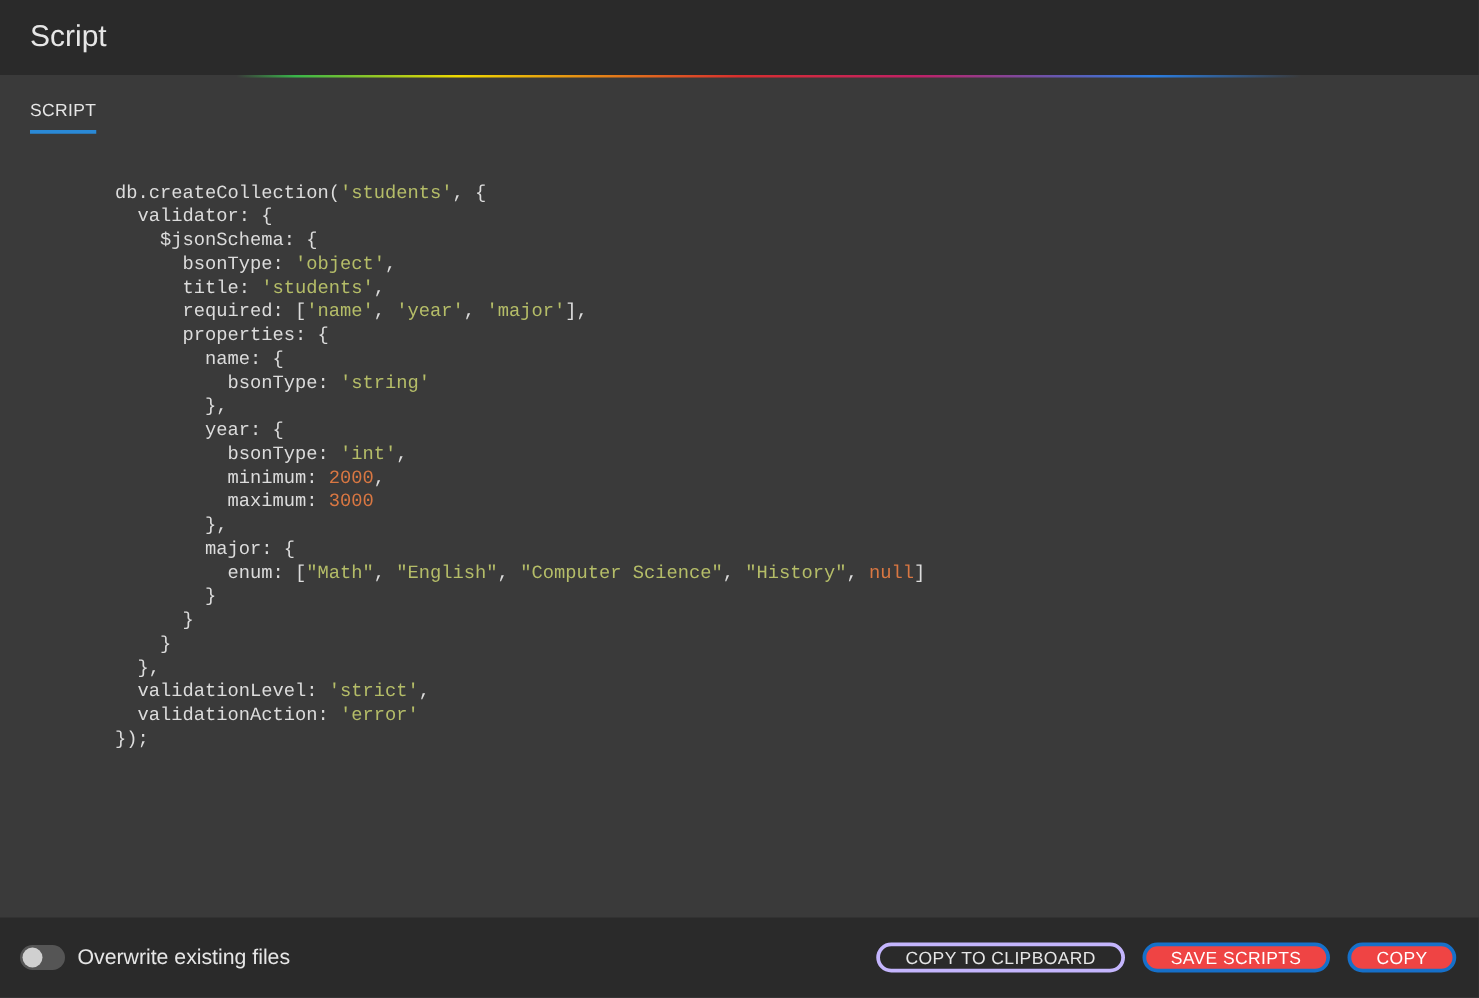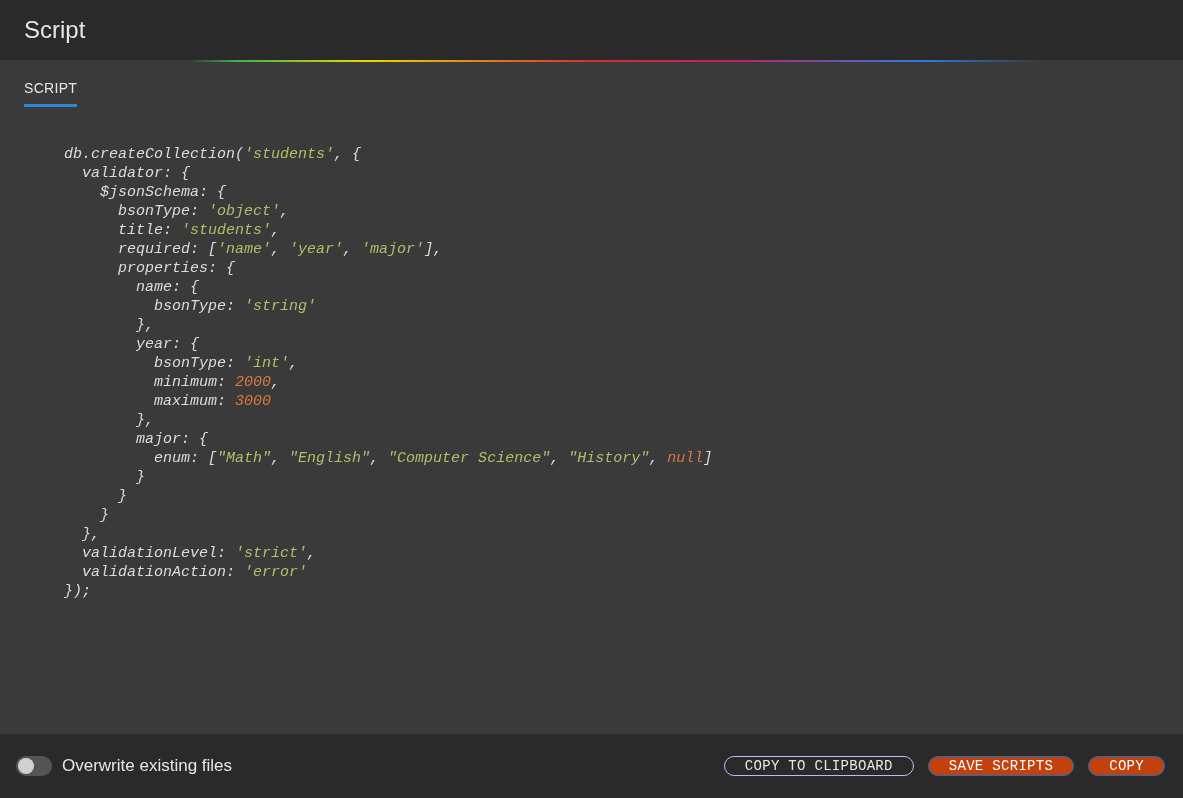--- a/index.html
+++ b/index.html
@@ -51,23 +51,22 @@
     letter-spacing: 0.3px;
     color: #e6e6e6;
     padding-bottom: 8px;
     border-bottom: 3px solid #2a89d6;
     cursor: pointer;
   }
 
   
   .code-wrap {
     flex: 1 1 auto;
-    padding: 38px 0 0 64px;
+    padding: 38px 0 0 92px;
     overflow: auto;
-    font-style: italic;
   }
   pre.code {
     font-family: Consolas, "Menlo", "Courier New", monospace;
     font-size: 15px;
     line-height: 19px;
     white-space: pre;
     color: #dcdcdc;
   }
   .tok-fn   { color: #dcdcdc; }
   .tok-key  { color: #dcdcdc; }
@@ -107,32 +106,32 @@
     top: 2px;
     left: 2px;
   }
   .toggle-label {
     font-size: 17px;
     color: #e6e6e6;
   }
   .spacer { flex: 1 1 auto; }
 
   .btn {
-    border: 1px solid #c4b5fd;
+    border: 3px solid #c4b5fd;
     background: transparent;
     color: #e6e6e6;
     font-size: 14px;
     letter-spacing: 0.3px;
     padding: 1px 20px;
     border-radius: 22px;
     cursor: pointer;
-    font-family: Liberation Mono, monospace;
+    font-family: Liberation Sans, sans-serif;
   }
   .btn-primary {
-    background: #c2410c;
+    background: #ef4444;
     border-color: #1670c9;
     color: #fff;
   }
 </style>
 </head>
 <body>
 
 <div class="header">
   <div class="header-title">Script</div>
 </div>

